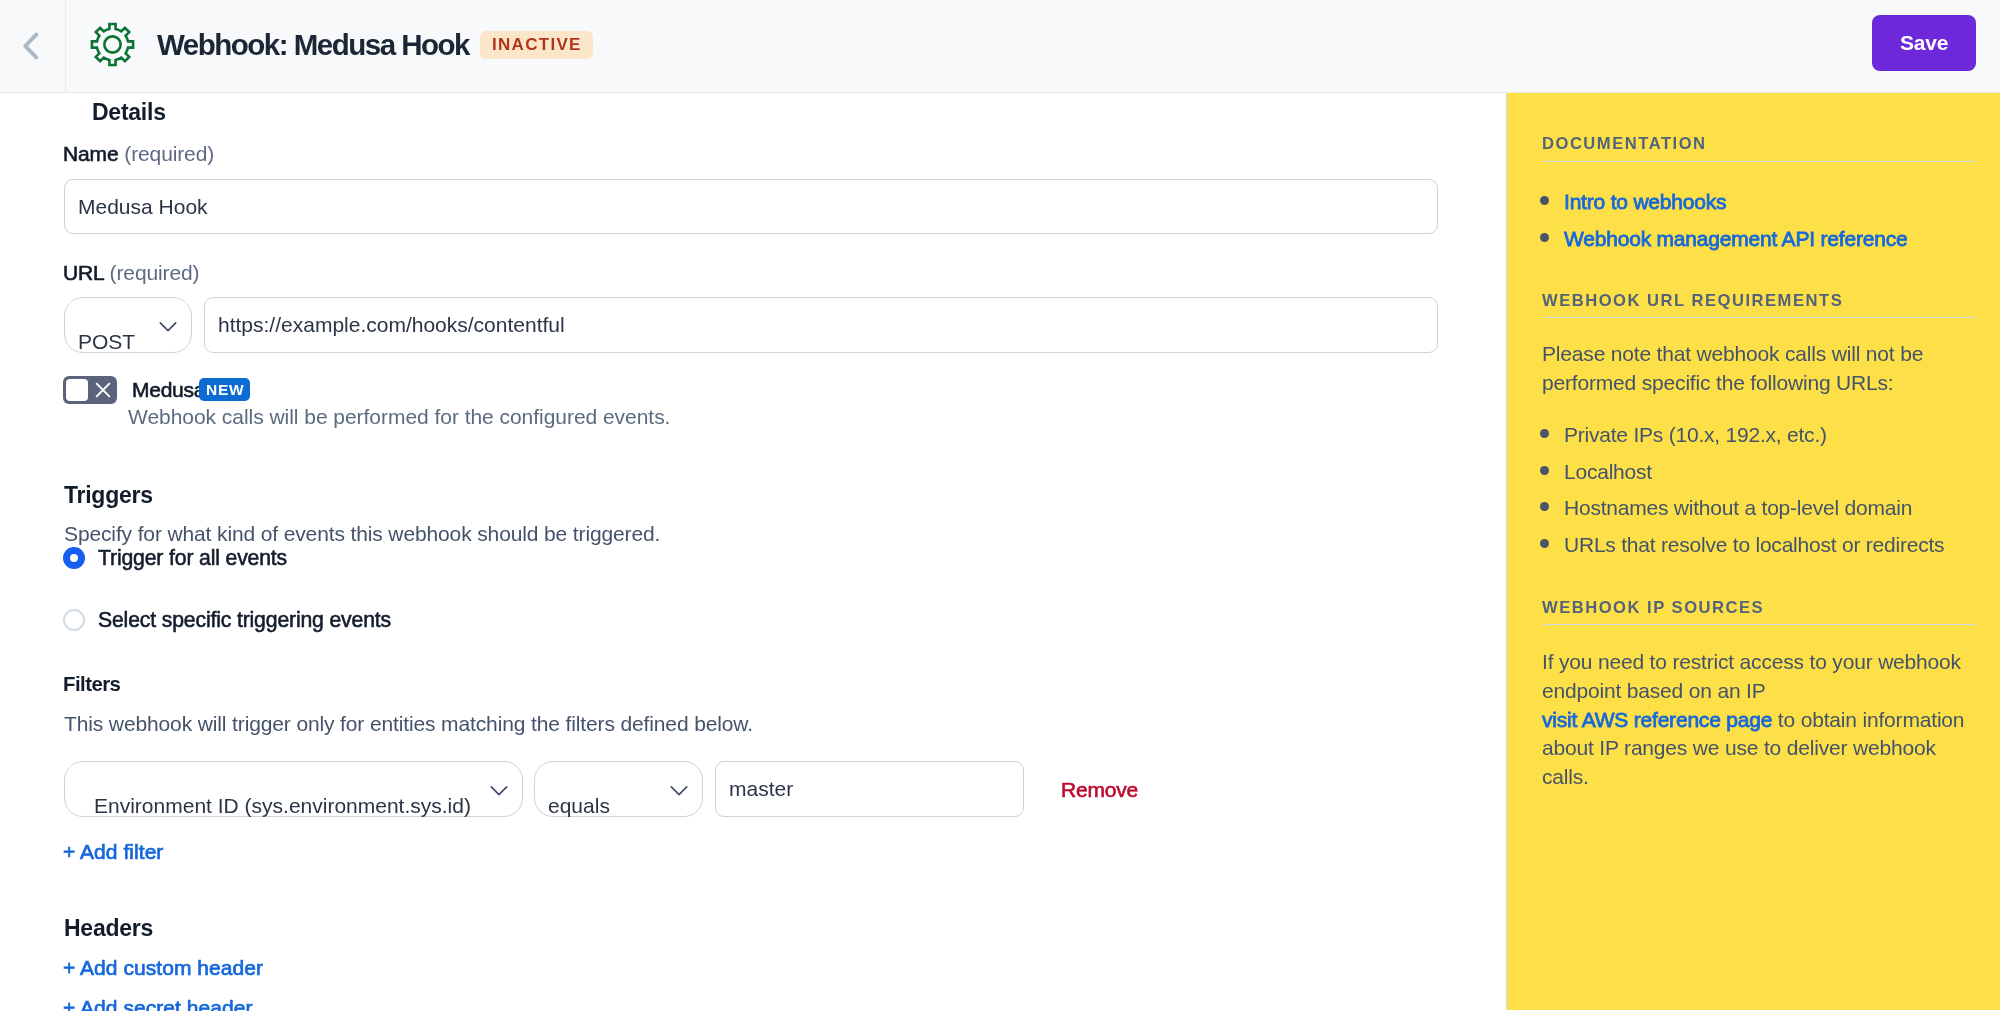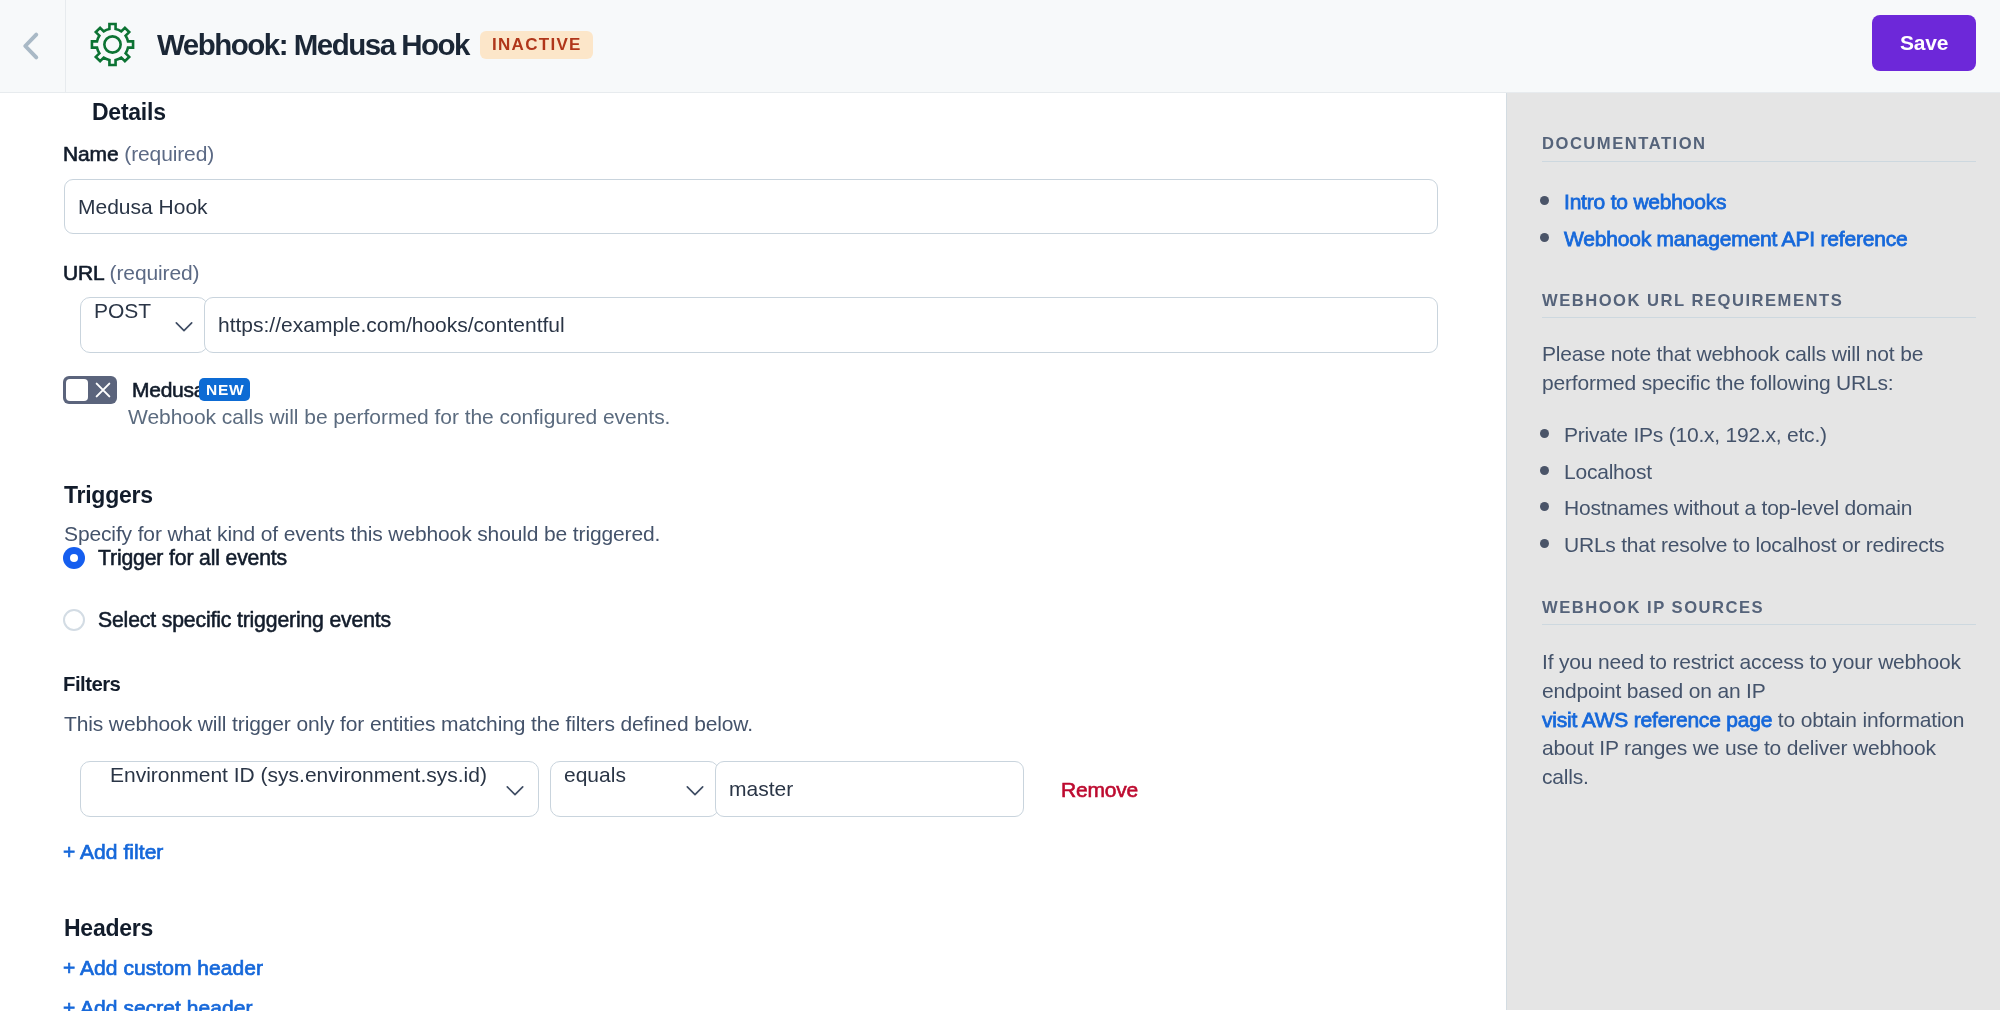--- a/index.html
+++ b/index.html
@@ -38,41 +38,41 @@
   .save-btn {
     position:absolute; left:1872px; top:15px;
     background:#6d28d9; color:#fff; border:none; border-radius:8px;
     font-size:21px; font-weight:bold; font-family:inherit; letter-spacing:-0.2px;
     width:104px; height:56px; cursor:pointer;
   }
 
   
   .main { position:absolute; left:0; top:93px; width:2000px; height:941px; }
   .left { position:absolute; left:0; top:-93px; width:1506px; height:1104px; background:transparent; clip-path: inset(93px 0 93px 0); }
-  .right { position:absolute; left:1506px; top:0; width:494px; height:917px; background:#e5e5e5; border-left:1px solid #d3dce2; }
+  .right { position:absolute; left:1506px; top:0; width:494px; height:917px; background:#fde047; border-left:1px solid #d3dce2; }
 
   h2.section { font-size:23px; font-weight:bold; color:#121c2b; margin:0; letter-spacing:-0.25px; line-height:1; }
   .sub-title { font-size:20.4px; font-weight:bold; color:#121c2b; line-height:1; letter-spacing:-0.55px; }
   .body-txt { font-size:21px; color:#44536b; line-height:1; white-space:nowrap; letter-spacing:-0.13px; }
   .active-lbl { font-size:21px; font-weight:normal; color:#121c2b; -webkit-text-stroke:0.6px #121c2b; line-height:1; letter-spacing:-0.25px; }
   .radio-row { display:flex; align-items:center; }
   .radio-label { font-size:21.2px; font-weight:normal; color:#121c2b; -webkit-text-stroke:0.55px #121c2b; margin-left:13px; line-height:1; letter-spacing:-0.15px; }
   .remove-link { font-size:21px; font-weight:normal; color:#bd0a2f; -webkit-text-stroke:0.6px #bd0a2f; cursor:pointer; line-height:1; letter-spacing:-0.2px; }
   .field-label { font-size:21px; color:#121c2b; font-weight:normal; -webkit-text-stroke:0.62px #121c2b; line-height:1; letter-spacing:-0.12px; }
   .field-label .opt { font-weight:normal; -webkit-text-stroke:0px; color:#5c6a85; }
 
   .txtinput {
     border:1.2px solid #c9d4dd; border-radius:9px; background:#fff;
     font-family:inherit; font-size:21px; color:#2a3546;
     padding:0 0 0 13px; outline:none;
   }
   .selectbox {
-    border:1.2px solid #c9d4dd; border-radius:10px; background:#fff;
-    position:relative; display:flex; align-items:flex-start;
-    font-size:21px; color:#2a3546; line-height:1;margin-left:16px;
+    border:1.2px solid #c9d4dd; border-radius:19px; background:#fff;
+    position:relative; display:flex; align-items:flex-end;
+    font-size:21px; color:#2a3546; line-height:1;
   }
   .selectbox .val { padding-left:13px; padding-top:2px; }
   .selectbox .chev { position:absolute; right:12px; top:50%; transform:translateY(-50%); margin-top:1px; }
 
   
   .toggle {
     width:54px; height:28px; background:#5b647c; border-radius:6px;
     display:flex; align-items:center; position:relative; cursor:pointer;
   }
   .toggle .knob { width:22px; height:22px; background:#fff; border-radius:4px; margin-left:3px; }

